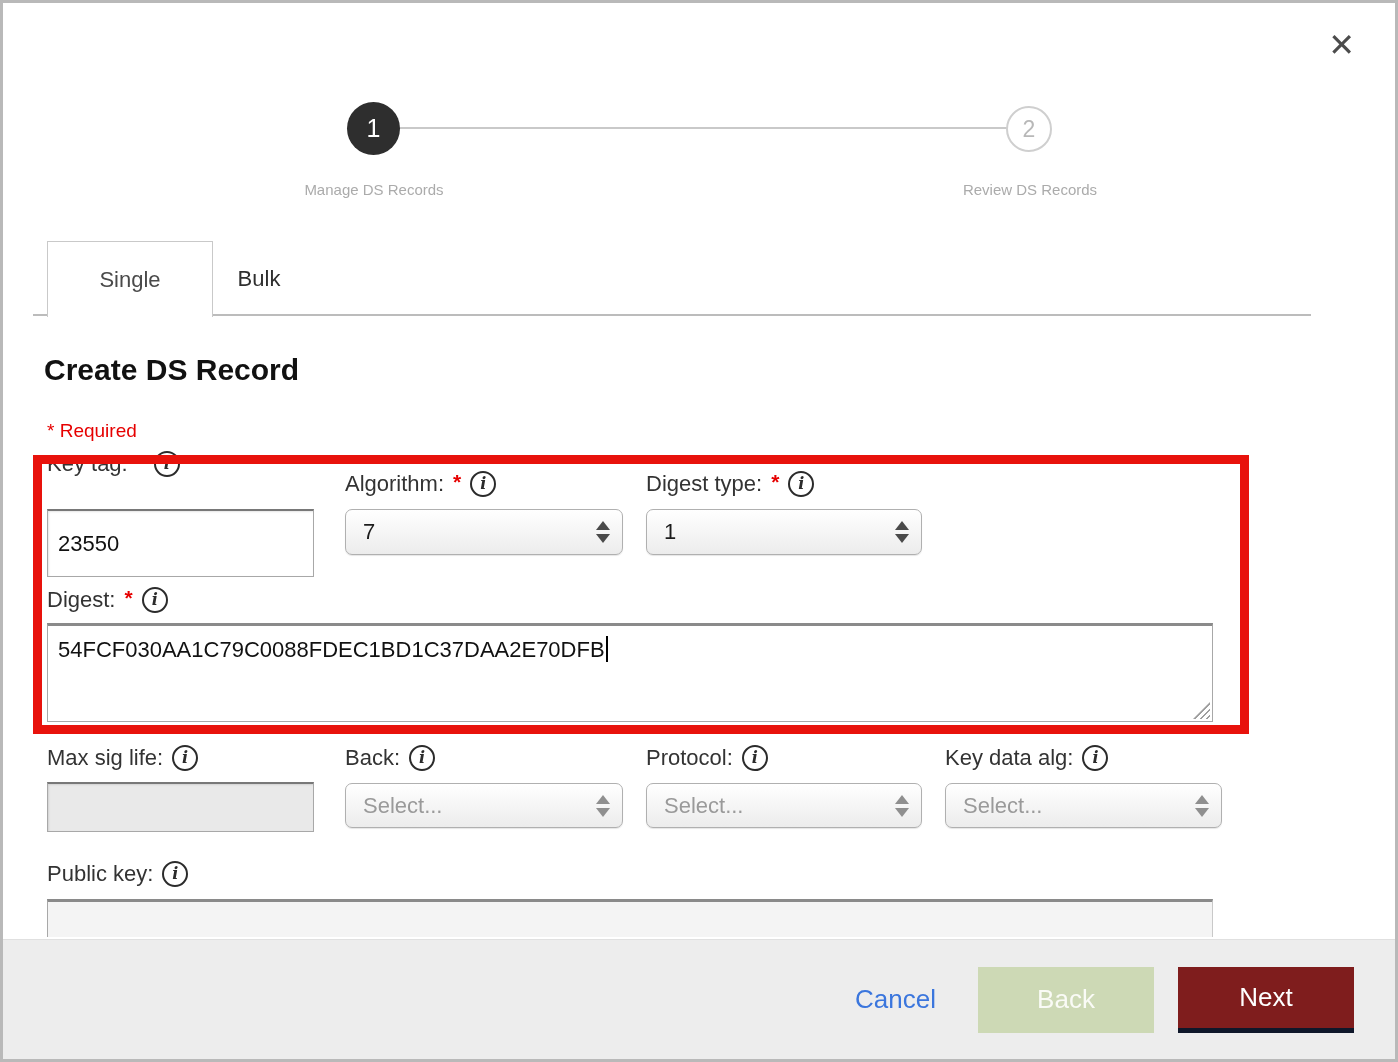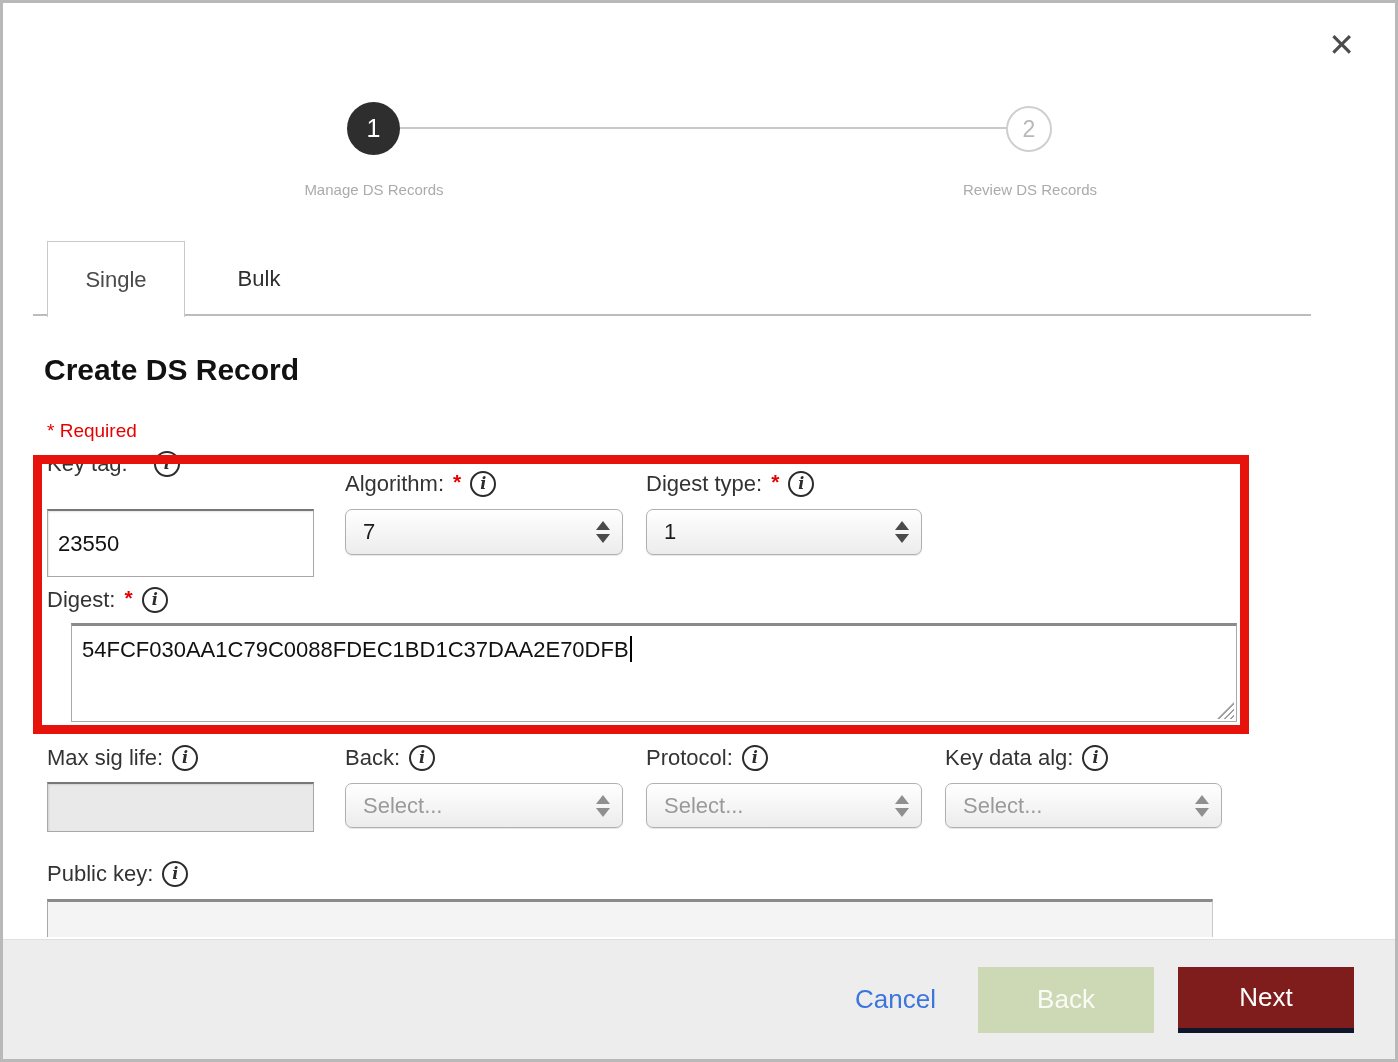--- a/index.html
+++ b/index.html
@@ -49,21 +49,21 @@
   .tab-underline {
     position:absolute; left:30px; top:237px; width:1278px; height:76px;
     border-bottom:2px solid #bcbcbc;
   }
   .tab {
     position:absolute; top:238px; height:76px;
     display:flex; align-items:center; justify-content:center;
     font-size:22px; cursor:pointer;
   }
   .tab.active {
-    left:44px; width:138px; background:#fff;
+    left:44px; width:166px; background:#fff;
     border:1px solid #c9c9c9; border-bottom:none;
     color:#4a4a4a; z-index:2;
   }
   .tab.plain { left:199px; width:114px; color:#2f2f2f; }
 
   .heading {
     position:absolute; left:41px; top:350px;
     font-size:30px; font-weight:bold; color:#111;
   }
   .required-note {
@@ -131,21 +131,21 @@
     border-top:9px solid #4a4a4a;
   }
   .mac-select.placeholder .tri-up { border-bottom-color:#8f8f8f; }
   .mac-select.placeholder .tri-down { border-top-color:#8f8f8f; }
 
   
   .area-box {
     position:absolute;
     border:1px solid #a8a8a8; border-top:3px solid #8a8a8a;
     background:#fff; font-size:22px; color:#111;
-    padding:10px 10px; overflow:hidden;margin-left:24px;
+    padding:10px 10px; overflow:hidden;
   }
   .caret {
     display:inline-block; width:2px; height:26px;
     background:#000; vertical-align:text-bottom; margin-left:1px;
   }
   .resize-corner {
     position:absolute; right:2px; bottom:2px; width:17px; height:17px;
     background:repeating-linear-gradient(135deg, transparent 0 3px, #9e9e9e 3px 4.5px);
     clip-path:polygon(100% 0, 100% 100%, 0 100%);
   }

